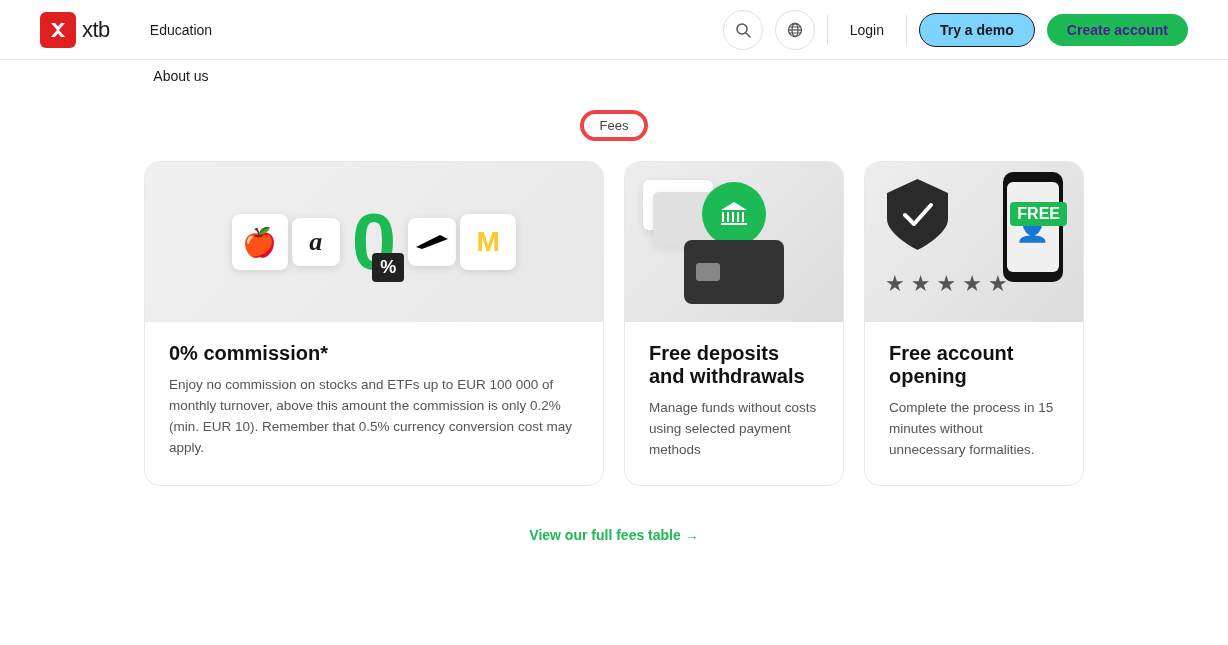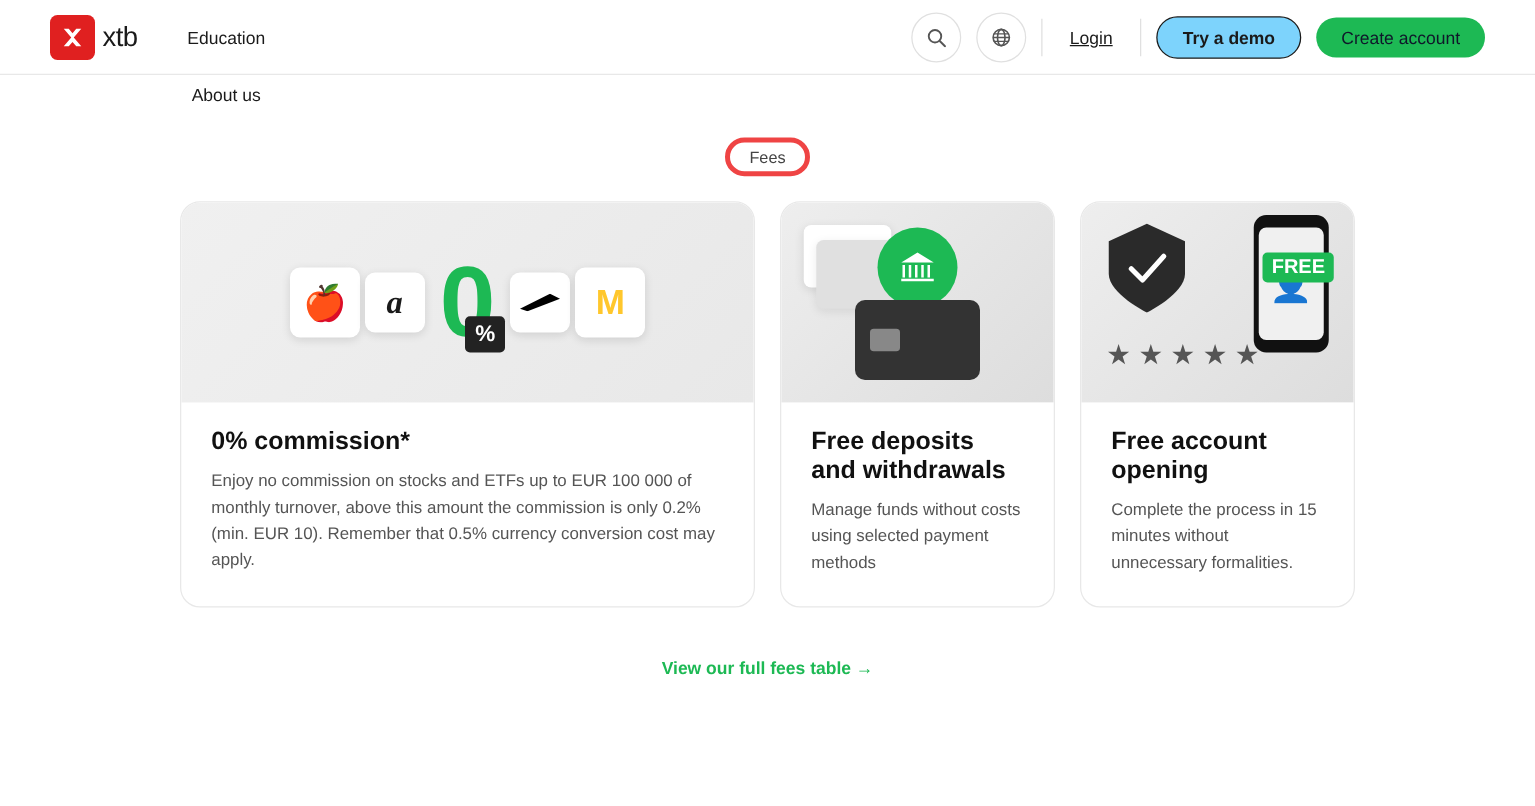--- a/index.html
+++ b/index.html
@@ -72,40 +72,39 @@
     .divider-v {
       width: 1px;
       height: 30px;
       background: #e0e0e0;
     }
     .login-link {
       font-size: 14px;
       color: #1a1a1a;
       cursor: pointer;
       padding: 0 10px;
-      text-decoration: underline;
     }
     .btn-demo {
       padding: 8px 20px;
       border-radius: 24px;
       border: 1.5px solid #1a1a1a;
       background: #7dd3fc;
       font-size: 14px;
       font-weight: 600;
       cursor: pointer;
       color: #1a1a1a;
     }
     .btn-create {
       padding: 8px 20px;
       border-radius: 24px;
       border: none;
       background: #1db954;
-      color: #0f172a;
+      color: #4c1d95;
       font-size: 14px;
-      font-weight: 400;
+      font-weight: 700;
       cursor: pointer;
     }
 
     
     .main-content {
       max-width: 1100px;
       margin: 0 auto;
       padding: 50px 20px 60px;
       text-align: center;
     }

